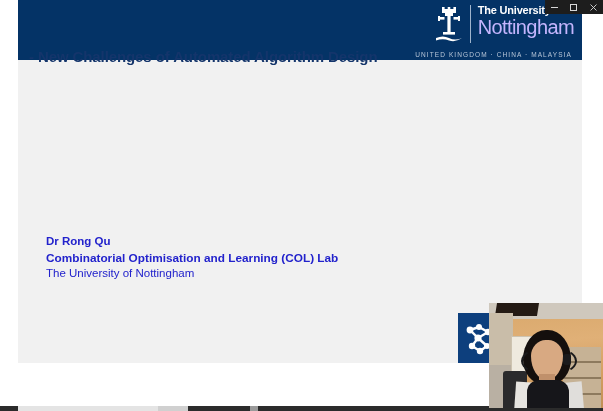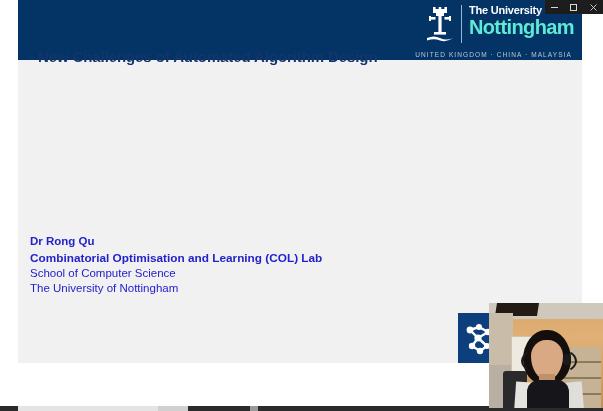--- a/index.html
+++ b/index.html
@@ -104,23 +104,23 @@
     flex-direction: column;
     line-height: 1;
   }
   #uon-line1 {
     color: #ffffff;
     font-size: 11px;
     font-weight: bold;
     letter-spacing: -0.2px;
   }
   #uon-line2 {
-    color: #5eead4;
+    color: #c4b5fd;
     font-size: 20px;
-    font-weight: bold;
+    font-weight: normal;
     letter-spacing: -0.6px;
     margin-top: 1px;
   }
   #uon-campuses {
     color: #b8c6d8;
     font-size: 6.5px;
     letter-spacing: 1.1px;
     margin-top: 6px;
     margin-right: 2px;
   }
@@ -143,21 +143,21 @@
     color: #14356b;
     font-size: 15px;
     font-weight: bold;
     line-height: 1.3;
     margin-top: 7px;
     letter-spacing: -0.1px;
   }
 
   #slide-author {
     position: absolute;
-    left: 12px;
+    left: 28px;
     top: 234px;
     width: 400px;
     color: #2222cc;
     font-size: 11.5px;
     line-height: 1.36;
   }
   #slide-author .bold {
     font-weight: bold;
   }
   #author-lab {
@@ -425,21 +425,20 @@
     </div>
   </div>
 
   <div id="slide-title">
     <div class="title-sub">- New Challenges of Automated Algorithm Design</div>
   </div>
 
   <div id="slide-author">
     <div class="bold">Dr Rong Qu</div>
     <div class="bold" id="author-lab">Combinatorial Optimisation and Learning (COL) Lab</div>
-    <div>School of Computer Science</div>
     <div>The University of Nottingham</div>
   </div>
 
   <div id="col-logo">
     <svg width="32" height="34" viewBox="0 0 32 34">
       <g stroke="#ffffff" stroke-width="2.4" fill="none">
         <line x1="7" y1="9" x2="16" y2="6"></line>
         <line x1="7" y1="9" x2="15" y2="17"></line>
         <line x1="16" y1="6" x2="25" y2="11"></line>
         <line x1="25" y1="11" x2="15" y2="17"></line>

